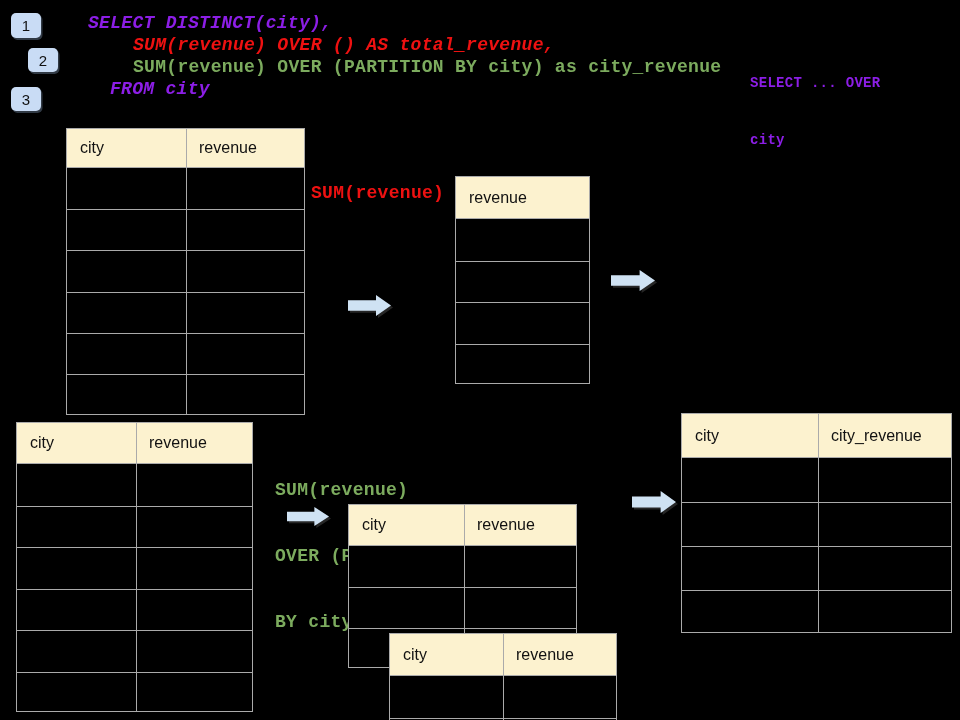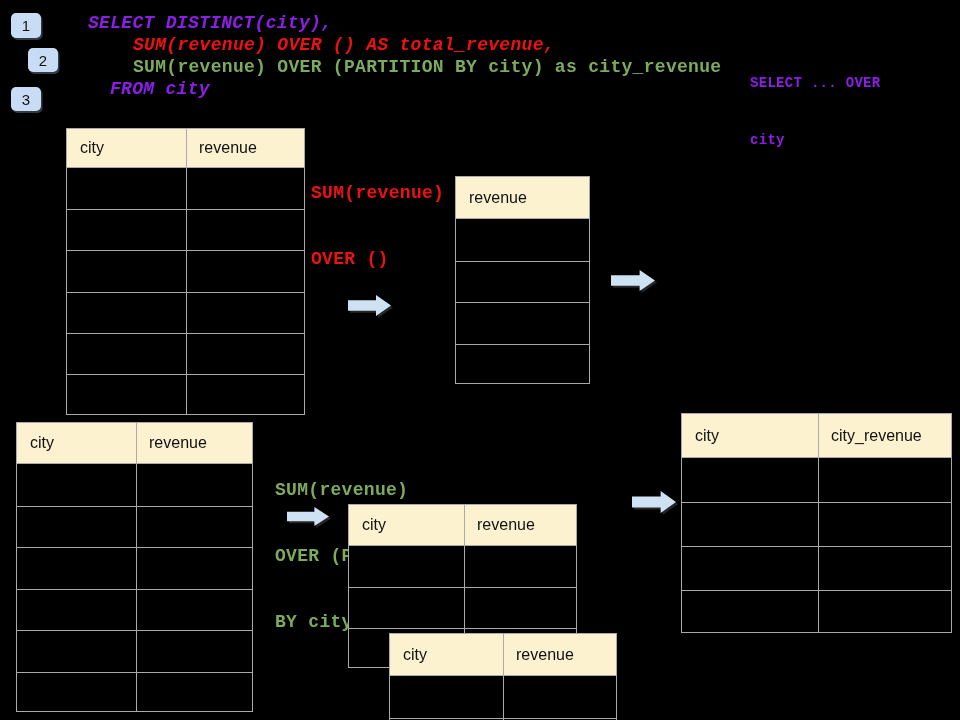--- a/index.html
+++ b/index.html
@@ -102,21 +102,20 @@
   <div class="code-line c-green" style="left:133px;top:56px">SUM(revenue) OVER (PARTITION BY city) as city_revenue</div>
   <div class="code-line c-purple" style="left:110px;top:78px">FROM city</div>
 
   <div class="side-code c-purple">
     <div>SELECT ... OVER</div>
     <div>city</div>
   </div>
 
   <div class="annot c-red" style="left:311px;top:138px">
     <div>SUM(revenue)</div>
-    <div>OVER ()</div>
   </div>
 
   <div class="annot c-green" style="left:275px;top:435px">
     <div>SUM(revenue)</div>
     <div>OVER (PARTITION</div>
     <div>BY city)</div>
   </div>
 
   <div class="tbl" style="left:66px;top:128px;width:239px;height:287px;--headh:39px;--rowh:41.2px;--split:119px">
     <div class="thead">

